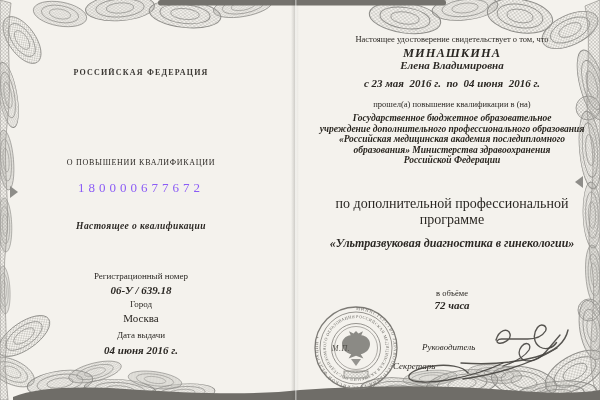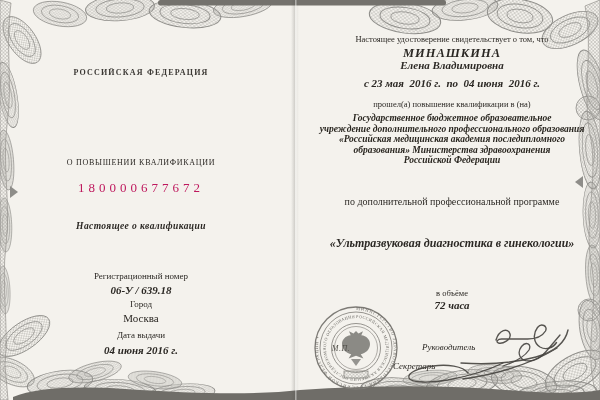--- a/index.html
+++ b/index.html
@@ -6,35 +6,35 @@
   .cert{position:relative;width:600px;height:400px;background:#f4f2ed;overflow:hidden;
         font-family:"Liberation Serif",serif;color:#2b2824;}
   .deco,.sig{position:absolute;left:0;top:0;pointer-events:none;}
   .sig{z-index:6;}
   .t{position:absolute;text-align:center;z-index:4;}
   .lp{left:0;width:282px;}
   .rp{left:303px;width:298px;}
   .rf{top:32px;font-size:8px;letter-spacing:1.2px;font-weight:bold;color:#3b3834;margin-top:36px;}
   .title{top:131px;font-size:20px;letter-spacing:2px;font-weight:600;color:#26231f;}
   .subtitle{top:158px;font-size:8px;font-weight:normal;letter-spacing:0.7px;}
-  .blank{top:180px;font-size:13px;letter-spacing:4px;color:#be185d;}
+  .blank{top:180px;font-size:13px;letter-spacing:4px;color:#8b5cf6;}
   .kind{top:221px;font-size:9.5px;font-weight:bold;font-style:italic;letter-spacing:0.4px;}
   .reglab{top:271px;font-size:9px;}
   .regval{top:284px;font-size:11px;font-weight:bold;font-style:italic;}
   .citylab{top:299px;font-size:9px;}
   .cityval{top:312px;font-size:11px;}
   .datelab{top:330px;font-size:9px;}
   .dateval{top:344px;font-size:11px;font-weight:bold;font-style:italic;}
   .stmt{top:34px;font-size:8.5px;}
   .surname{top:46px;font-size:12.5px;font-weight:bold;font-style:italic;letter-spacing:1px;}
   .given{top:59px;font-size:11px;font-weight:bold;font-style:italic;}
   .period{top:77px;font-size:11px;font-style:italic;font-weight:600;white-space:pre;}
   .completed{top:99px;font-size:8.5px;}
   .inst{top:113px;font-size:9.5px;font-style:italic;font-weight:600;line-height:10.6px;color:#28251f;}
-  .proglab{top:196px;font-size:10px;text-align:center;}
+  .proglab{top:196px;font-size:14px;text-align:center;}
   .prog{top:206px;font-size:12px;font-weight:bold;font-style:italic;margin-top:30px;}
   .vollab{top:288px;font-size:8.5px;text-align:center;}
   .volval{top:299px;font-size:11px;font-style:italic;font-weight:600;}
   .headlab{left:391px;top:342px;width:80px;font-size:9px;font-style:italic;text-align:left;z-index:5;padding-left:31px;}
   .seclab{left:393px;top:361px;width:70px;font-size:9px;font-style:italic;text-align:left;z-index:5;}
   .mp{left:325px;top:344px;width:32px;font-size:8px;font-style:italic;letter-spacing:0.5px;color:#504e49;z-index:5;}
   .fold{position:absolute;left:291px;top:0;width:8px;height:400px;z-index:3;
         background:linear-gradient(90deg,rgba(80,78,74,0),rgba(80,78,74,0.20) 45%,rgba(252,252,250,0.6) 60%,rgba(80,78,74,0.06) 75%,rgba(80,78,74,0));}
 </style>
 </head>

